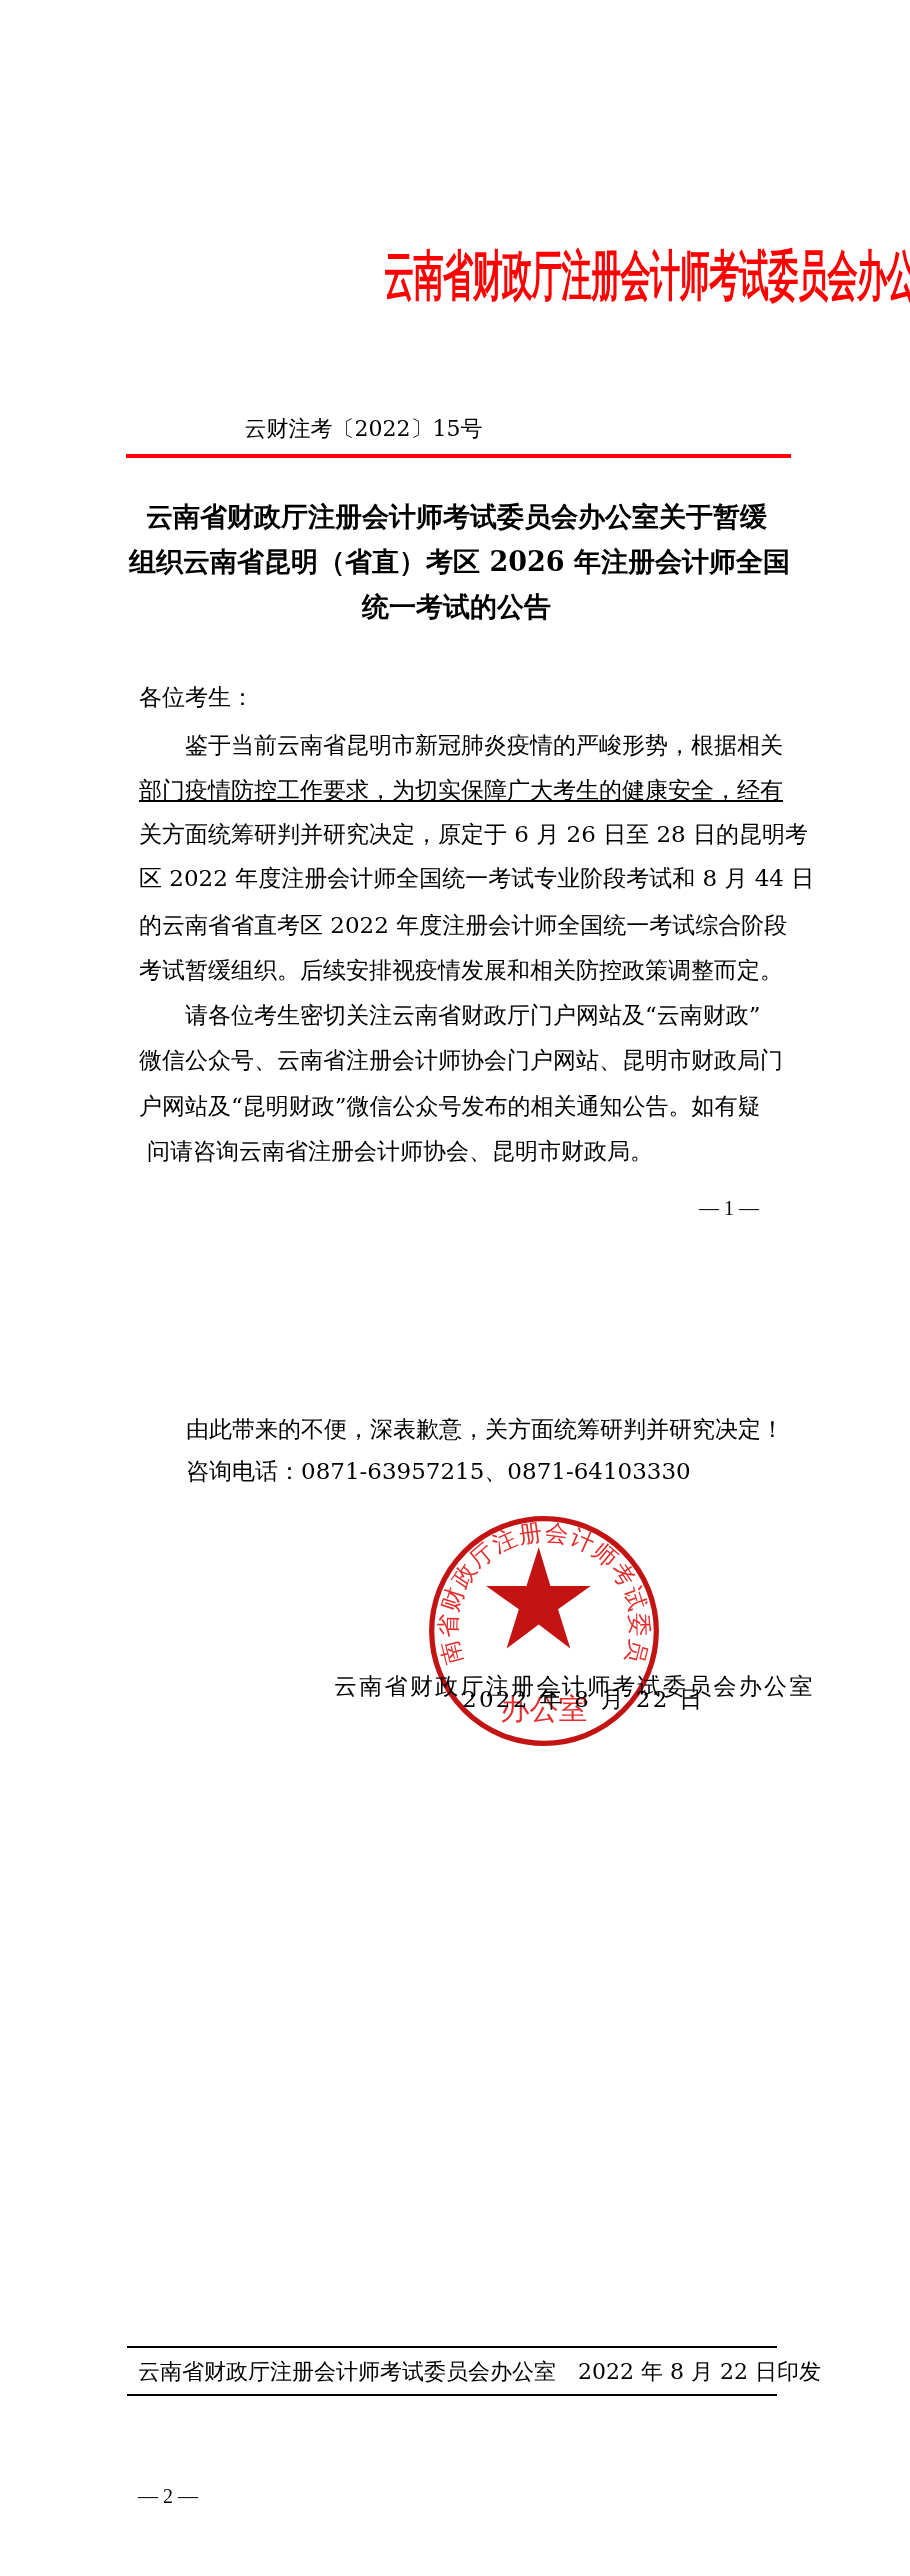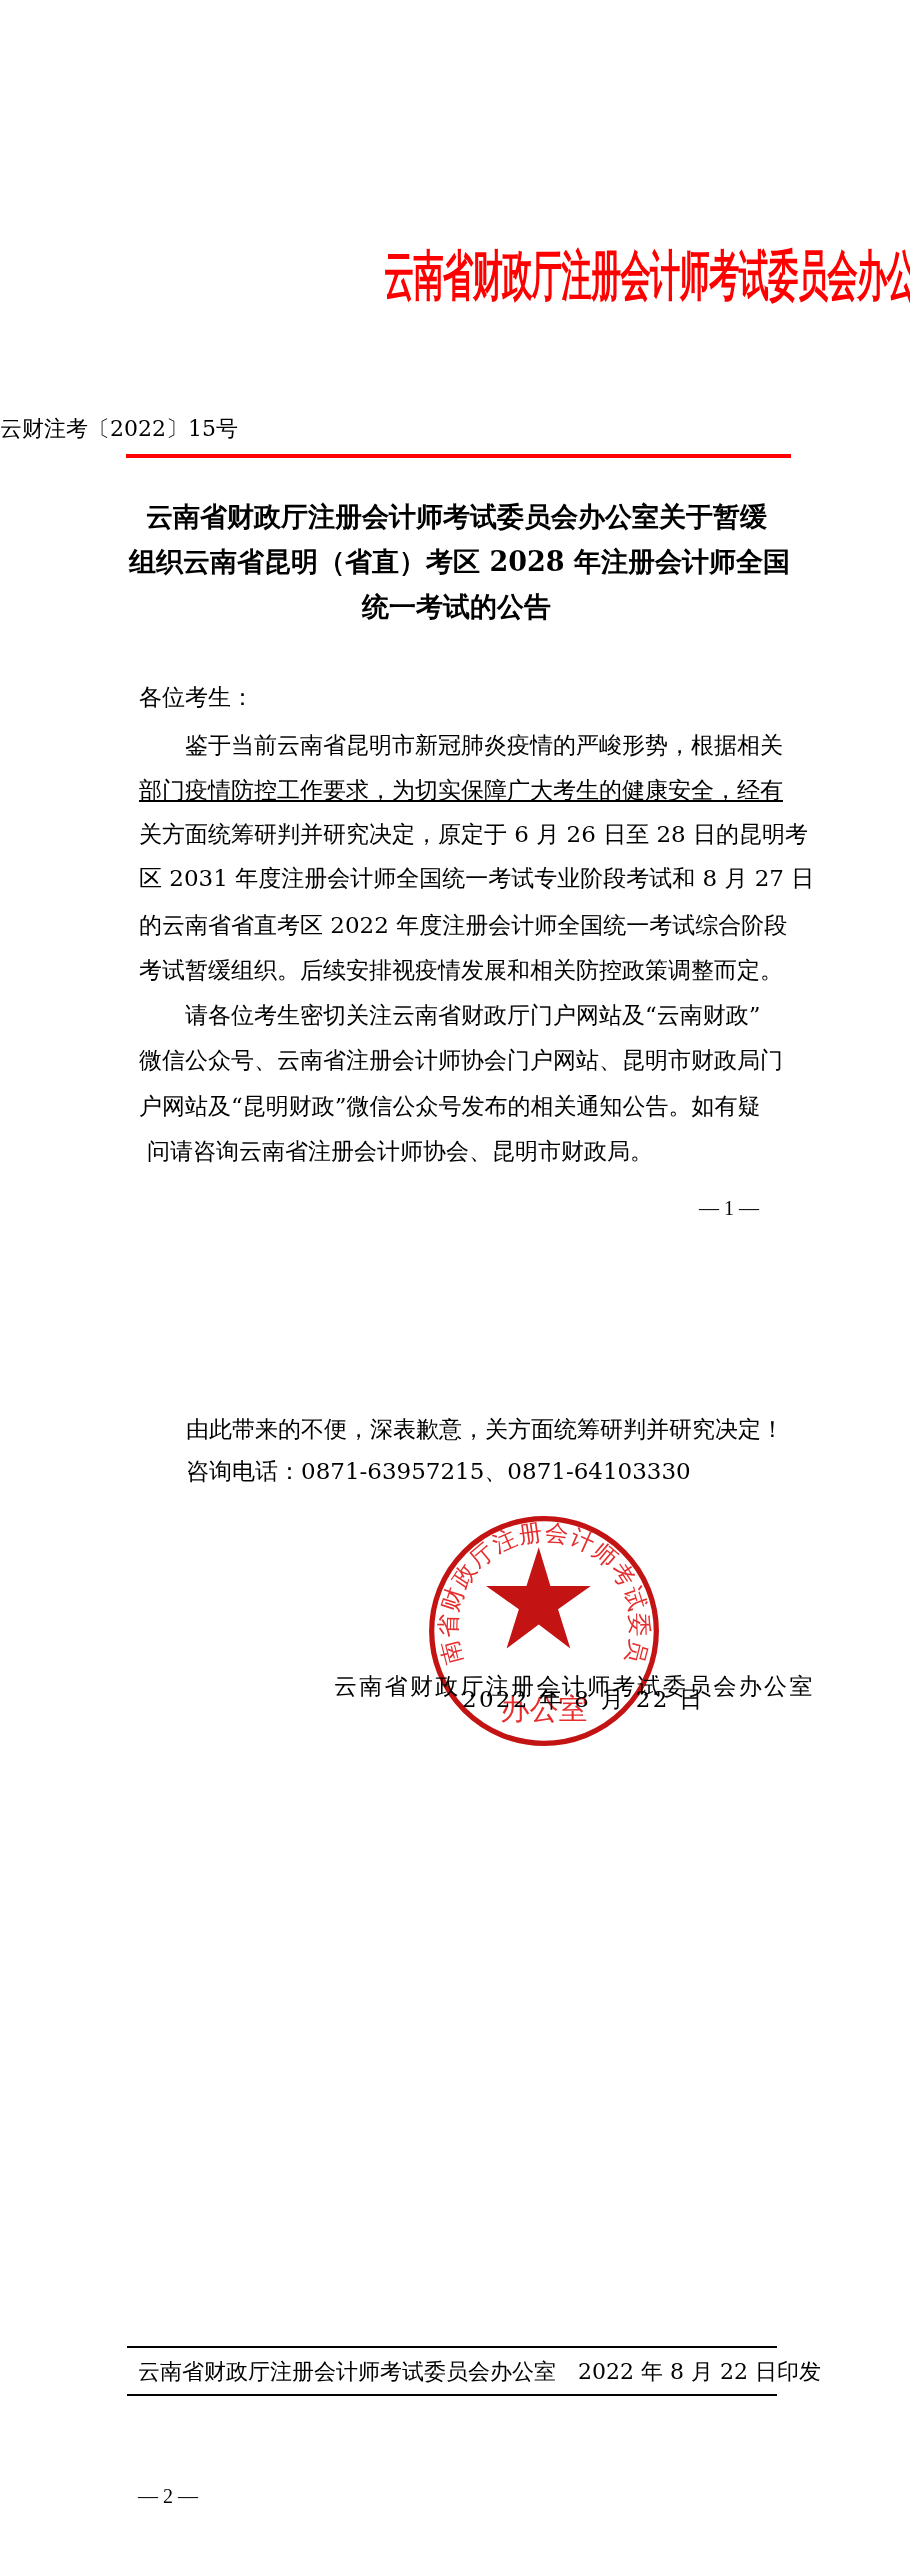--- a/index.html
+++ b/index.html
@@ -3,47 +3,47 @@
 <meta charset="utf-8">
 <style>
   html, body { margin: 0; padding: 0; background: #ffffff; }
   body { width: 911px; height: 2576px; position: relative; overflow: hidden;
          font-family: "DejaVu Serif", "Liberation Serif", serif; color: #000; }
   .abs { position: absolute; white-space: nowrap; }
   .red-title { left: 140px; top: 244px; width: 634px; height: 64px; text-align: center;
                color: #ff0000; font-family: "DejaVu Sans", "Liberation Sans", sans-serif;
                font-weight: bold; font-size: 54px; line-height: 64px; letter-spacing: -1.2px; }
   .red-title span { display: inline-block; transform: scaleX(0.56); transform-origin: center; }
-  .doc-number { left: 0; width: 727px; top: 416px; font-size: 22px; line-height: 26px; }
+  .doc-number { left: 0; width: 727px; text-align: center; top: 416px; font-size: 22px; line-height: 26px; }
   .red-rule { left: 126px; top: 454px; width: 665px; height: 4.1px; background: #ff0000; }
   .doc-title { left: 129px; width: 655px; text-align: center; font-weight: bold; font-size: 27px; line-height: 33px; }
   .body-line { left: 139px; font-size: 23px; line-height: 27px; letter-spacing: 0px; }
   .page-num { font-size: 20px; line-height: 23.4px; font-family: "Liberation Serif", serif; }
   .closing { left: 186px; font-size: 23px; line-height: 27px; }
   .signature { font-size: 23px; line-height: 27px; letter-spacing: 2.3px; }
   .black-rule { height: 2.3px; background: #000; left: 127px; width: 650px; }
   .footer-text { left: 138px; top: 2358px; font-size: 22px; line-height: 27px; }
   .seal { left: 427px; top: 1514px; width: 234px; height: 234px; opacity: 0.92; }
 </style>
 </head>
 <body>
 
 <div class="abs red-title"><span>云南省财政厅注册会计师考试委员会办公室文件</span></div>
 <div class="abs doc-number">云财注考〔2022〕15号</div>
 <div class="abs red-rule"></div>
 
 <div class="abs doc-title" style="top:500px;">云南省财政厅注册会计师考试委员会办公室关于暂缓</div>
-<div class="abs doc-title" style="top:545px;">组织云南省昆明（省直）考区 2028 年注册会计师全国</div>
+<div class="abs doc-title" style="top:545px;">组织云南省昆明（省直）考区 2026 年注册会计师全国</div>
 <div class="abs doc-title" style="top:590px;">统一考试的公告</div>
 
 <div class="abs body-line" style="top:684px;">各位考生：</div>
 <div class="abs body-line" style="top:732px;">　　鉴于当前云南省昆明市新冠肺炎疫情的严峻形势，根据相关</div>
 <div class="abs body-line" style="top:777px;text-decoration:underline;">部门疫情防控工作要求，为切实保障广大考生的健康安全，经有</div>
 <div class="abs body-line" style="top:821px;">关方面统筹研判并研究决定，原定于 6 月 26 日至 28 日的昆明考</div>
-<div class="abs body-line" style="top:865px;">区 2031 年度注册会计师全国统一考试专业阶段考试和 8 月 27 日</div>
+<div class="abs body-line" style="top:865px;">区 2022 年度注册会计师全国统一考试专业阶段考试和 8 月 44 日</div>
 <div class="abs body-line" style="top:912px;">的云南省省直考区 2022 年度注册会计师全国统一考试综合阶段</div>
 <div class="abs body-line" style="top:957px;">考试暂缓组织。后续安排视疫情发展和相关防控政策调整而定。</div>
 <div class="abs body-line" style="top:1002px;">　　请各位考生密切关注云南省财政厅门户网站及“云南财政”</div>
 <div class="abs body-line" style="top:1047px;font-family:Liberation Serif, serif;">微信公众号、云南省注册会计师协会门户网站、昆明市财政局门</div>
 <div class="abs body-line" style="top:1093px;">户网站及“昆明财政”微信公众号发布的相关通知公告。如有疑</div>
 <div class="abs body-line" style="top:1138px;margin-left:8px;">问请咨询云南省注册会计师协会、昆明市财政局。</div>
 
 <div class="abs page-num" style="left:699px; top:1197px;">— 1 —</div>
 
 <div class="abs closing" style="top:1416px;">由此带来的不便，深表歉意，关方面统筹研判并研究决定！</div>

